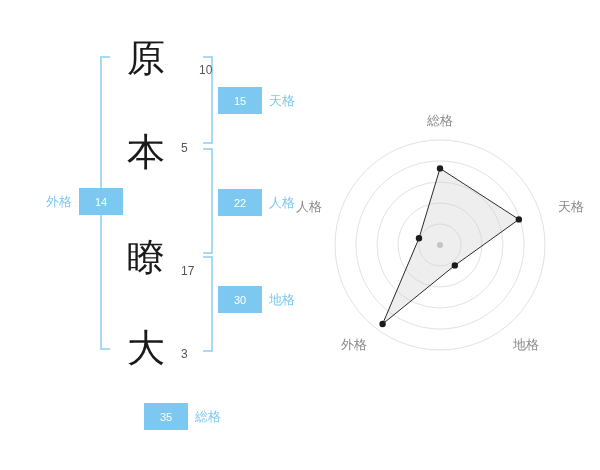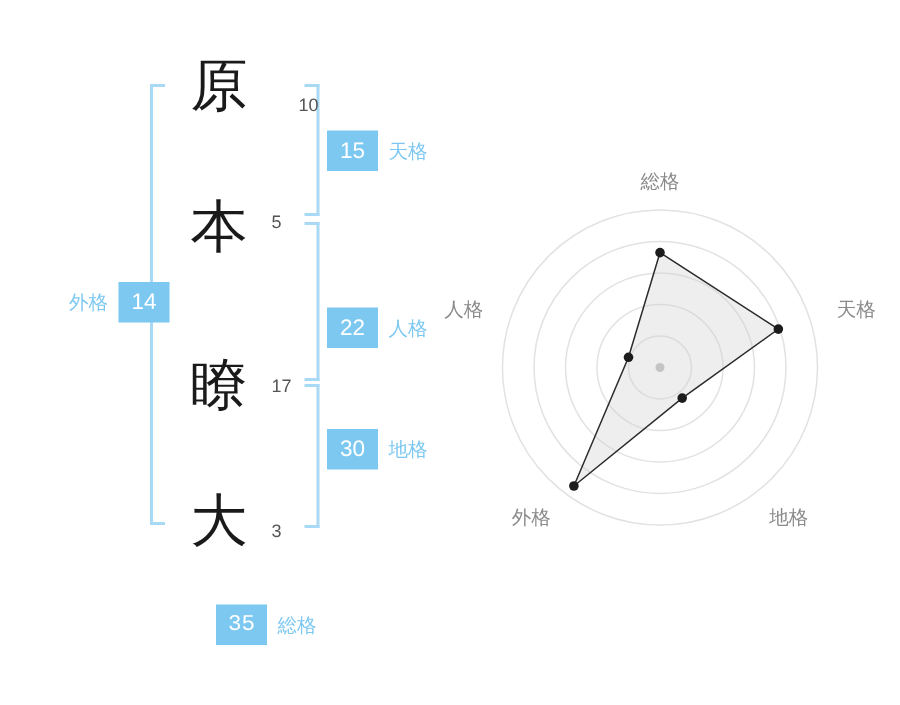--- a/index.html
+++ b/index.html
@@ -27,52 +27,52 @@
   .k2 { top: 238px; }
   .k3 { top: 329px; }
 
   .strokes {
     position: absolute;
     font-size: 12px;
     color: #555;
   }
   .s0 { left: 183px; top: 63px; margin-left: 16px; }
   .s1 { left: 181px; top: 141px; }
-  .s2 { left: 181px; top: 250px; }
+  .s2 { left: 181px; top: 264px; }
   .s3 { left: 181px; top: 347px; }
 
   .bracket { position: absolute; border: 2px solid #a9daf5; }
   .bracket-left  { left: 100px; top: 56px; width: 8px; height: 290px; border-right: none; }
   .bracket-right { left: 203px; width: 8px; border-left: none; }
   .b-ten { top: 56px;  height: 84px; }
   .b-jin { top: 148px; height: 102px; }
   .b-chi { top: 256px; height: 92px; }
 
   .badge-group {
     position: absolute;
     display: flex;
     align-items: center;
     gap: 7px;
   }
   .badge-value {
     display: flex;
     align-items: center;
     justify-content: center;
-    width: 34px;
+    width: 44px;
     height: 27px;
     background: #7dc8f1;
     color: #ffffff;
-    font-size: 15px;
+    font-size: 11px;
   }
   .badge-label { color: #7dc8f1; font-size: 13px; white-space: nowrap; }
   .bg-gaikaku { left: 46px;  top: 188px; }
   .bg-tenkaku { left: 218px; top: 87px; }
-  .bg-jinkaku { left: 218px; top: 205px; }
+  .bg-jinkaku { left: 218px; top: 189px; }
   .bg-chikaku { left: 218px; top: 286px; }
-  .bg-soukaku { left: 144px; top: 403px; font-family: Liberation Mono, monospace; }
+  .bg-soukaku { left: 144px; top: 403px; }
 
   
   .chart-wrap { position: absolute; left: 290px; top: 90px; width: 310px; height: 300px; }
   .ring       { fill: none; stroke: #e2e2e2; stroke-width: 1; }
   .data-poly  { fill: rgba(205,205,205,0.35); stroke: #2b2b2b; stroke-width: 1; }
   .vertex-dot { fill: #1c1c1c; }
   .center-dot { fill: #c4c4c4; }
   .axis-label { fill: #8a8a8a; font-size: 13px; font-family: "Liberation Sans", "DejaVu Sans", sans-serif; }
 </style>
 </head>

